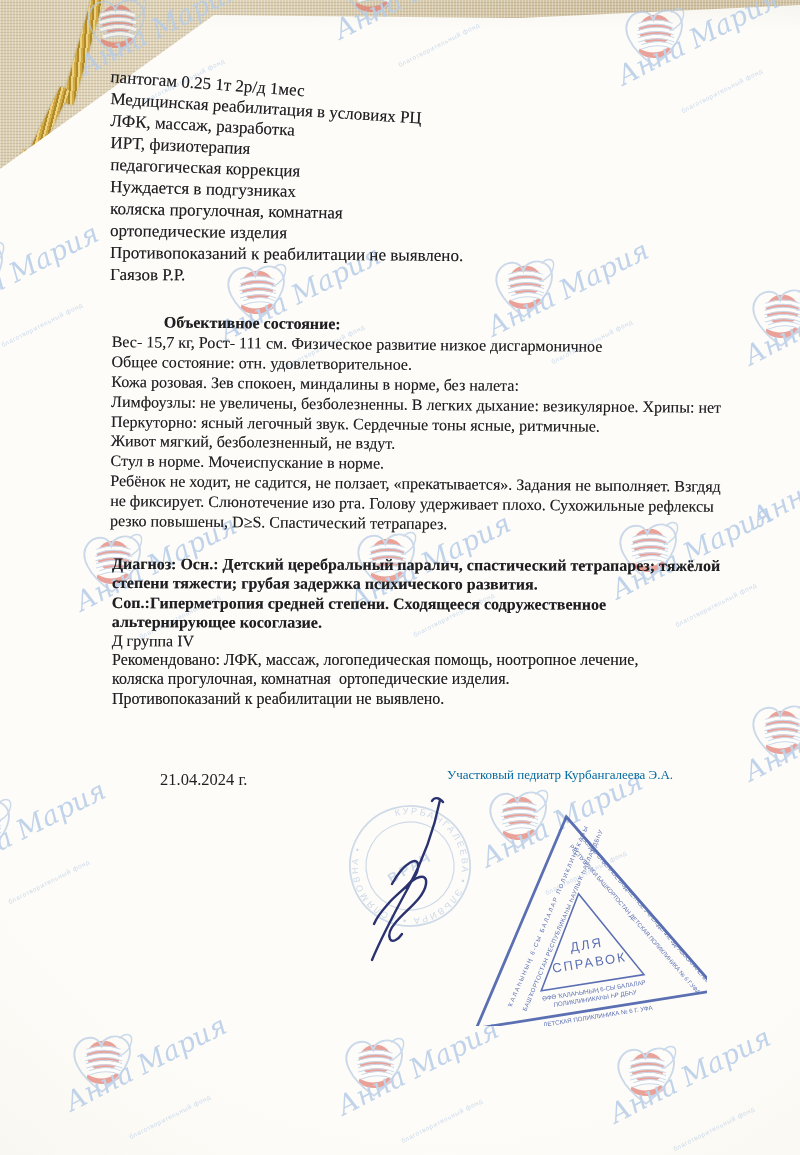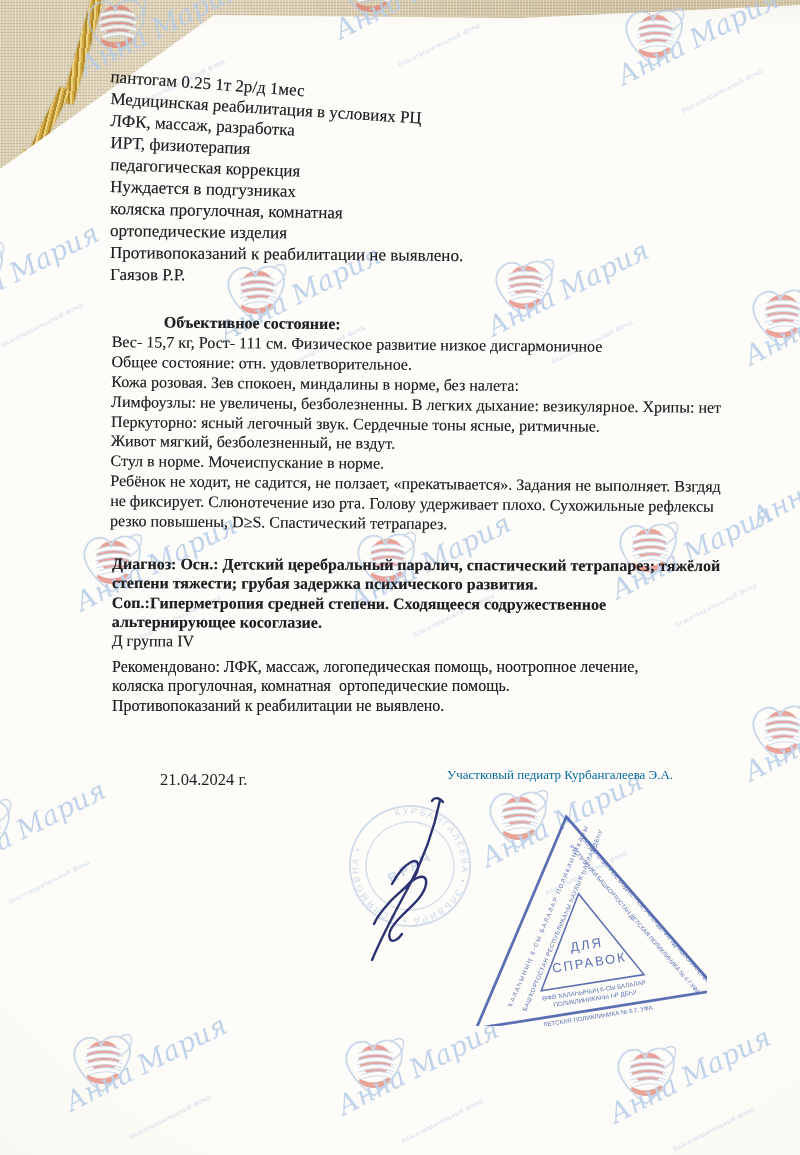--- a/index.html
+++ b/index.html
@@ -48,21 +48,21 @@
   .b-top .line:nth-child(7){transform:rotate(1.1deg);}
   .b-top .line:nth-child(8){transform:rotate(0.8deg);}
   .b-top .line:nth-child(9){transform:rotate(0.5deg);}
   .b-top .line:nth-child(10){transform:rotate(0.3deg);}
   .b-obj{left:112px;top:312px;font-size:16px;transform:rotate(.55deg);transform-origin:0 0;}
   .b-obj .line{line-height:19.9px;}
   .obj-heading{font-weight:bold;padding-left:52px;line-height:19.9px;}
   .b-diag{left:112px;top:554px;font-size:16px;font-weight:bold;transform:rotate(.2deg);transform-origin:0 0;}
   .b-diag .line{line-height:19.3px;}
   .group-line{font-weight:normal;line-height:19.3px;}
-  .b-rec{left:112px;top:650px;font-size:16px;margin-top:7px;}
+  .b-rec{left:112px;top:650px;font-size:16px;}
   .b-rec .line{line-height:19.4px;}
   .footer-date{position:absolute;left:160px;top:770px;font-size:16.5px;z-index:2;color:#1f1f22;}
   .footer-doc{position:absolute;left:447px;top:767px;font-size:13px;z-index:2;color:#0369a1;}
   
   .wm{position:absolute;width:190px;height:160px;z-index:1;opacity:.85;}
   .wm .logo{position:absolute;left:0;top:0;width:72px;height:66px;opacity:.8;}
   .wm .script{
     position:absolute;left:8px;top:56px;transform:rotate(-27deg);transform-origin:0 100%;
     font-family:"DejaVu Serif",serif;font-style:italic;font-size:27px;color:#b7cde8;white-space:nowrap;
   }
@@ -264,21 +264,21 @@
       <div class="line">Диагноз: Осн.: Детский церебральный паралич, спастический тетрапарез; тяжёлой</div>
       <div class="line">степени тяжести; грубая задержка психического развития.</div>
       <div class="line">Соп.:Гиперметропия средней степени. Сходящееся содружественное</div>
       <div class="line">альтернирующее косоглазие.</div>
     </div>
   <div class="group-line">Д группа IV</div>
 </div>
 
 <div class="block b-rec">
     <div class="line">Рекомендовано: ЛФК, массаж, логопедическая помощь, ноотропное лечение,</div>
-    <div class="line">коляска прогулочная, комнатная  ортопедические помощь.</div>
+    <div class="line">коляска прогулочная, комнатная  ортопедические изделия.</div>
     <div class="line">Противопоказаний к реабилитации не выявлено.</div>
   </div>
 
 <div class="footer-date">21.04.2024 г.</div>
 <div class="footer-doc">Участковый педиатр Курбангалеева Э.А.</div>
 
 <div class="stamp" style="left:322px;top:788px;width:185px;height:215px">
   <svg class="round-stamp-svg" width="185" height="215" viewBox="0 0 185 215">
     <g transform="rotate(-16 88 78)" opacity="0.55">
       <circle cx="88" cy="78" r="60" fill="none" stroke="#a9bedd" stroke-width="1.8"></circle>

